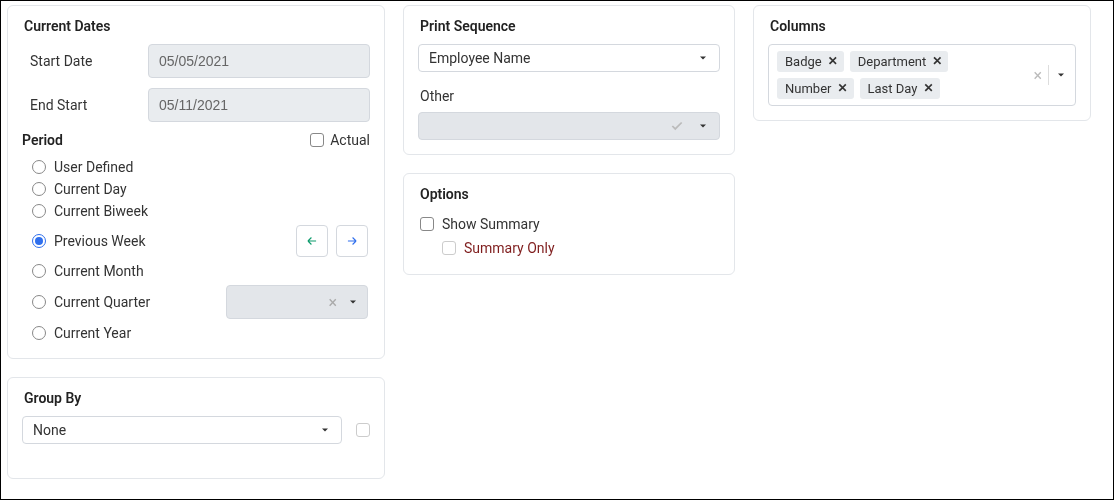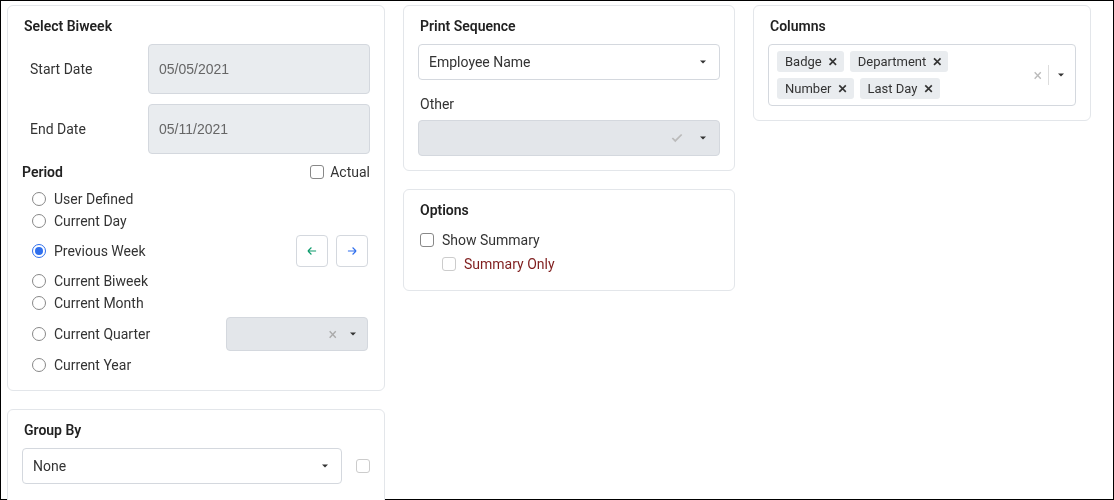--- a/index.html
+++ b/index.html
@@ -39,31 +39,31 @@
     font-weight: 400;
     font-size: 14px;
     margin: 16px 0 8px 2px;
   }
 
   
   .row { display: flex; align-items: center; gap: 18px; margin-bottom: 10px; }
   .row .lbl { flex: 0 0 108px; padding-left: 8px; }
   .text-input {
     flex: 1;
-    height: 50px;
+    height: 34px;
     border: 1px solid #d4d8de;
     border-radius: 4px;
     padding: 0 10px;
     background: #e9ecef;
     color: #666;
     font-size: 14px;
   }
   .select-input {
     width: 100%;
-    height: 36px;
+    height: 28px;
     border: 1px solid #d4d8de;
     border-radius: 4px;
     padding: 0 10px;
     background: #fff;
     font-size: 14px;
     display: flex;
     align-items: center;
     justify-content: space-between;
     cursor: pointer;
   }
@@ -96,90 +96,90 @@
 
   
   .gb-row { display:flex; align-items:center; gap:14px; margin-bottom:20px; }
   .gb-row .select-input { flex:1; }
 
   
   .chips-container { display:flex; align-items:flex-start; gap:4px; }
   .chips-area { flex:1; display:flex; flex-wrap:wrap; gap:6px; }
   .chip {
     background:#e9ecef; border-radius:3px; padding:3px 6px 3px 8px;
-    display:inline-flex; align-items:flex-end; gap:6px; font-size:13px; color:#333;
+    display:inline-flex; align-items:flex-start; gap:6px; font-size:13px; color:#333;
   }
   .chip .x { font-weight:700; color:#333; cursor:pointer; font-size:12px; }
   .side-ctrl { display:flex; align-items:center; gap:6px; padding-left:4px; align-self:center;}
   .side-ctrl .x-all { color:#bbb; font-size:16px; cursor:pointer; }
   .vsep { width:1px; height:20px; background:#ddd; }
 
   .check-line { display:flex; align-items:center; gap:8px; padding:4px 2px; }
   .check-line.sub { padding-left: 24px; color:#7f1d1d; }
   .check-tick {
     width:16px; height:16px; display:inline-flex; align-items:center; justify-content:center; color:#bbb;
   }
 </style>
 </head>
 <body>
 
 <div class="page">
 
   <div class="col col-left">
     <div class="panel">
 
-      <div class="panel-title">Select Biweek</div>
+      <div class="panel-title">Current Dates</div>
 
       <div class="row">
         <div class="lbl">Start Date</div>
         <input class="text-input" type="text" readonly="" value="05/05/2021" style="">
       </div>
       <div class="row">
-        <div class="lbl">End Date</div>
+        <div class="lbl">End Start</div>
         <input class="text-input" type="text" readonly="" value="05/11/2021" style="">
       </div>
 
       <div class="period-head">
         <div class="panel-title" style="margin:0">Period</div>
         <div style="display:flex;align-items:center;gap:6px">
           <span class="chk"></span>
           <span>Actual</span>
         </div>
       </div>
 
       <ul class="period-list">
         <li>
           <span class="radio"></span>
           <span>User Defined</span>
         </li>
         <li>
           <span class="radio"></span>
           <span>Current Day</span>
         </li>
+        <li>
+          <span class="radio"></span>
+          <span>Current Biweek</span>
+        </li>
         <li style="justify-content:space-between">
           <span style="display:flex;align-items:center;gap:8px">
             <span class="radio checked"></span>
             <span>Previous Week</span>
           </span>
           <span class="nav-pair">
             <span class="icon-btn">
               <svg viewBox="0 0 24 24">
                   <path stroke="#0d9b6c" d="M19 12H5m0 0l6-6M5 12l6 6"></path>
                 </svg>
             </span>
             <span class="icon-btn">
               <svg viewBox="0 0 24 24">
                   <path stroke="#2f6fed" d="M5 12h14m0 0l-6-6m6 6l-6 6"></path>
                 </svg>
             </span>
           </span>
-        </li>
-        <li>
-          <span class="radio"></span>
-          <span>Current Biweek</span>
         </li>
         <li>
           <span class="radio"></span>
           <span>Current Month</span>
         </li>
         <li style="justify-content:space-between">
           <span style="display:flex;align-items:center;gap:8px">
             <span class="radio"></span>
             <span>Current Quarter</span>
           </span>

